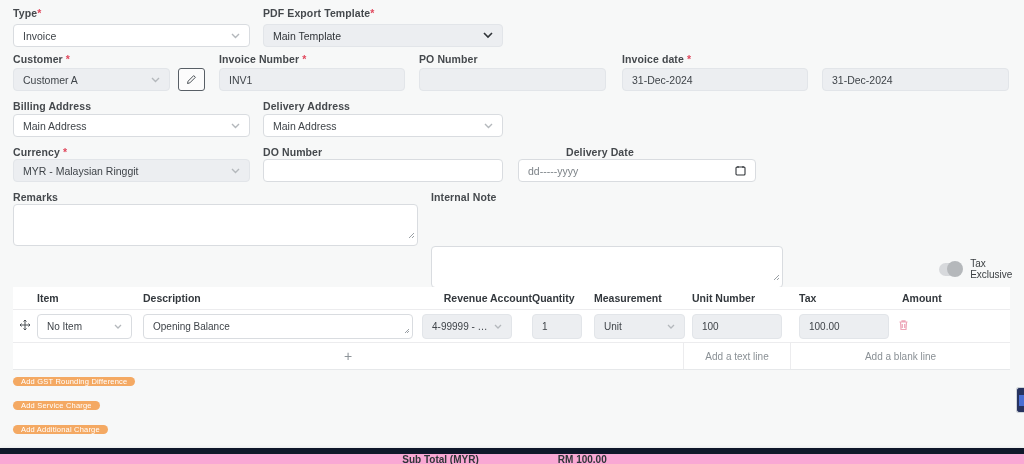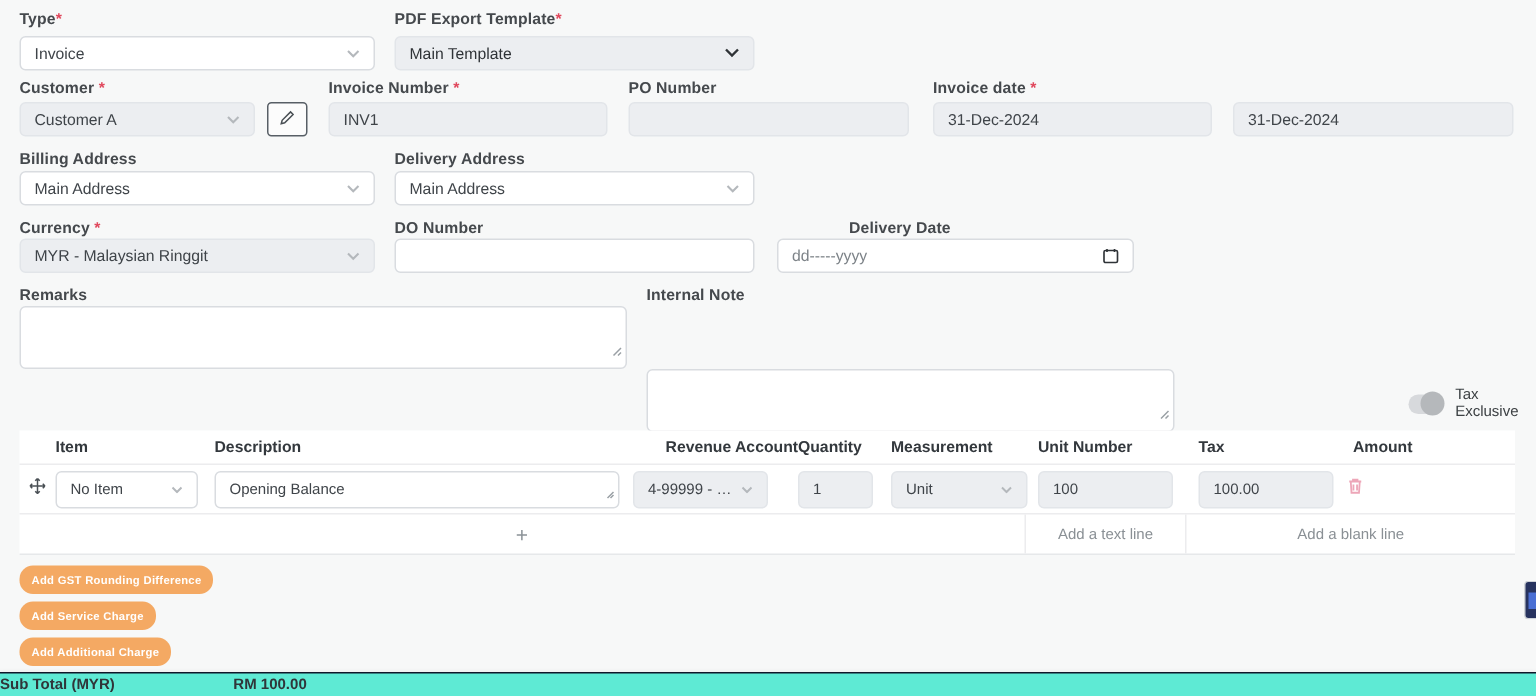--- a/index.html
+++ b/index.html
@@ -80,44 +80,44 @@
   .foot-1 { width:670px; }
   .foot-2 { width:107px; border-left:1px solid #ececee; }
   .foot-3 { width:220px; border-left:1px solid #ececee; }
   .plus-glyph { font-size:14px; color:#8d9499; font-weight:400; cursor:pointer; }
   
   .orange-btn {
     display:inline-block;
     background:#f4a963;
     color:#fff;
     font-size:7.5px;
-    font-weight:700;
+    font-weight:400;
     border:none;
     border-radius:9px;
-    padding:5px 8px;
+    padding:0 8px;
     letter-spacing:.2px;
     white-space:nowrap;
     cursor:pointer;
   }
   
   .edit-btn {
     left:178px; top:68px; width:27px; height:23px;
     background:#fcfcfc;
     border:1px solid #585f66;
     border-radius:3px;
     display:flex; align-items:center; justify-content:center;
     cursor:pointer;
   }
   
   .totals-bar {
     left:0; top:448px; width:1024px; height:16px;
-    background:#5eead4;
-    border-top:1px solid #0f172a;
+    background:#f9a8d4;
+    border-top:6px solid #0f172a;
     box-shadow:0 -1px 3px rgba(0,0,0,.05);
-    display:flex; align-items:center; justify-content:flex-start;
+    display:flex; align-items:center; justify-content:center;
   }
   .totals-label { font-size:10px; font-weight:600; color:#303539; margin-right:68px; }
   .totals-value { font-size:10px; font-weight:600; color:#303539; margin-right:15px; min-width:60px; text-align:right; }
   
   .side-widget {
     left:1016px; top:387px; width:8px; height:26px;
     background:#27335f;
     border:1px solid #cfd3d8;
     border-right:none;
     border-radius:3px 0 0 3px;

